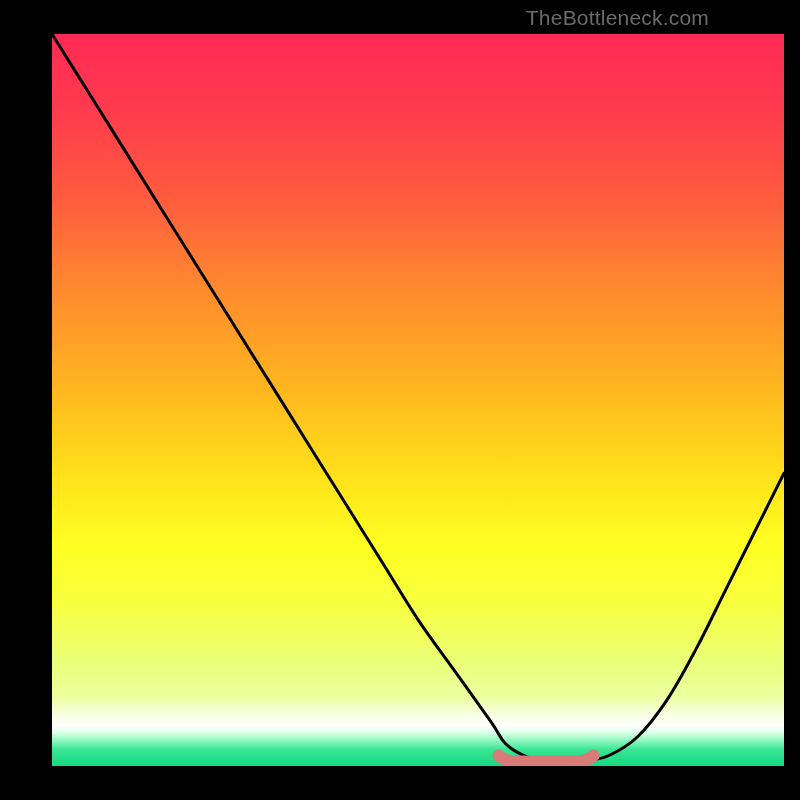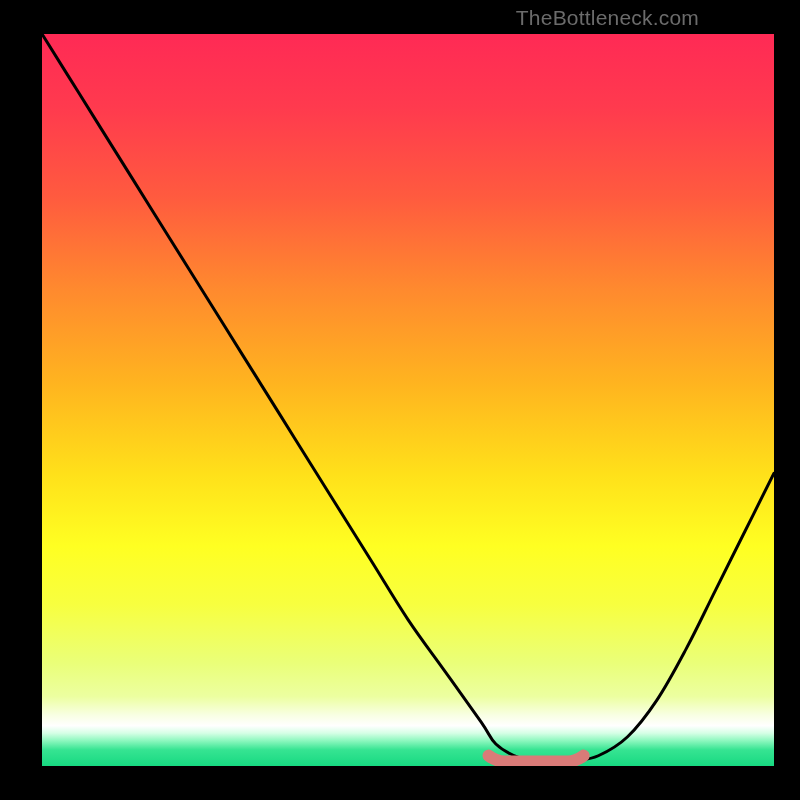--- a/index.html
+++ b/index.html
@@ -6,21 +6,21 @@
     margin: 0;
     padding: 0;
     width: 800px;
     height: 800px;
     background: #000;
     overflow: hidden;
     font-family: Arial, Helvetica, sans-serif;
   }
   .frame {
     position: absolute;
-    left: 8px;
+    left: 18px;
     top: 0;
     width: 705px;
     height: 800px;
     background: #000;
   }
   .plot {
     position: absolute;
     left: 34px;
     top: 34px;
     width: 732px;

